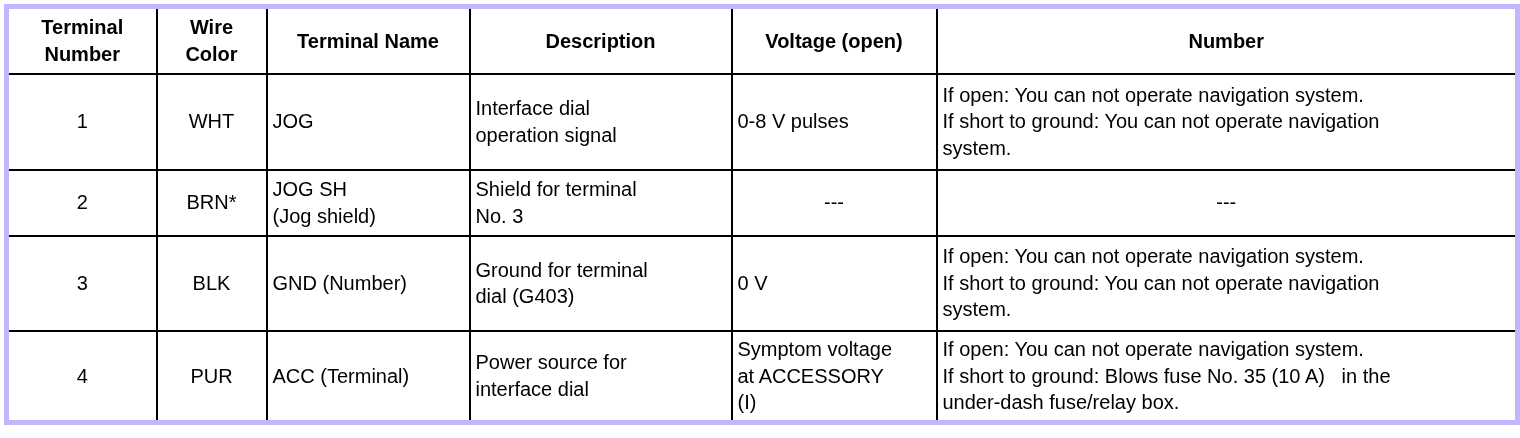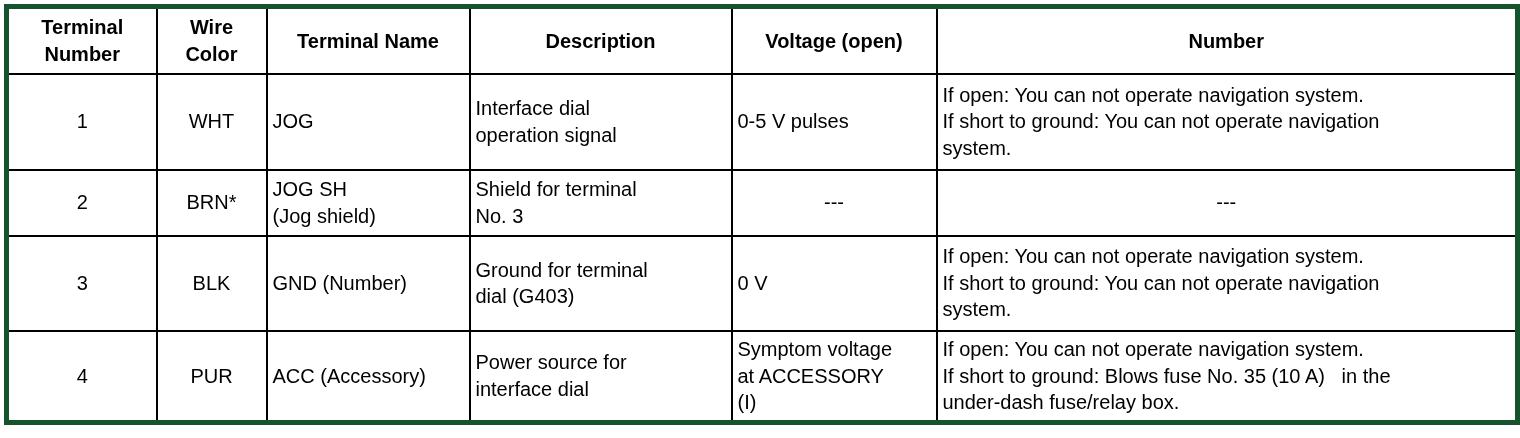--- a/index.html
+++ b/index.html
@@ -15,21 +15,21 @@
     height: 438px;
     box-sizing: border-box;
     padding: 4px 4px 0 4px;
     font-family: "Liberation Sans", sans-serif;
     color: #000000;
   }
   table.terminal-table {
     border-collapse: collapse;
     table-layout: fixed;
     width: 1511px;
-    border: 5px solid #14532d;
+    border: 5px solid #c4b5fd;
   }
   table.terminal-table th,
   table.terminal-table td {
     border: 2px solid #000000;
     padding: 2px 5px;
     font-size: 20px;
     line-height: 1.32;
     vertical-align: middle;
     white-space: pre-line;
     overflow: hidden;
@@ -73,21 +73,21 @@
         <th>Number</th>
       </tr>
     </thead>
     <tbody>
       <tr class="row-1">
         <td class="align-center">1</td>
         <td class="align-center">WHT</td>
         <td class="align-left">JOG</td>
         <td class="align-left">Interface dial
 operation signal</td>
-        <td class="align-left">0-5 V pulses</td>
+        <td class="align-left">0-8 V pulses</td>
         <td class="align-left">If open: You can not operate navigation system.
 If short to ground: You can not operate navigation
 system.</td>
       </tr>
       <tr class="row-2">
         <td class="align-center">2</td>
         <td class="align-center">BRN*</td>
         <td class="align-left">JOG SH
 (Jog shield)</td>
         <td class="align-left">Shield for terminal
@@ -102,21 +102,21 @@
         <td class="align-left">Ground for terminal
 dial (G403)</td>
         <td class="align-left">0 V</td>
         <td class="align-left">If open: You can not operate navigation system.
 If short to ground: You can not operate navigation
 system.</td>
       </tr>
       <tr class="row-4">
         <td class="align-center">4</td>
         <td class="align-center">PUR</td>
-        <td class="align-left">ACC (Accessory)</td>
+        <td class="align-left">ACC (Terminal)</td>
         <td class="align-left">Power source for
 interface dial</td>
         <td class="align-left">Symptom voltage
 at ACCESSORY
 (I)</td>
         <td class="align-left">If open: You can not operate navigation system.
 If short to ground: Blows fuse No. 35 (10 A)&nbsp;&nbsp; in the
 under-dash fuse/relay box.</td>
       </tr>
     </tbody>

